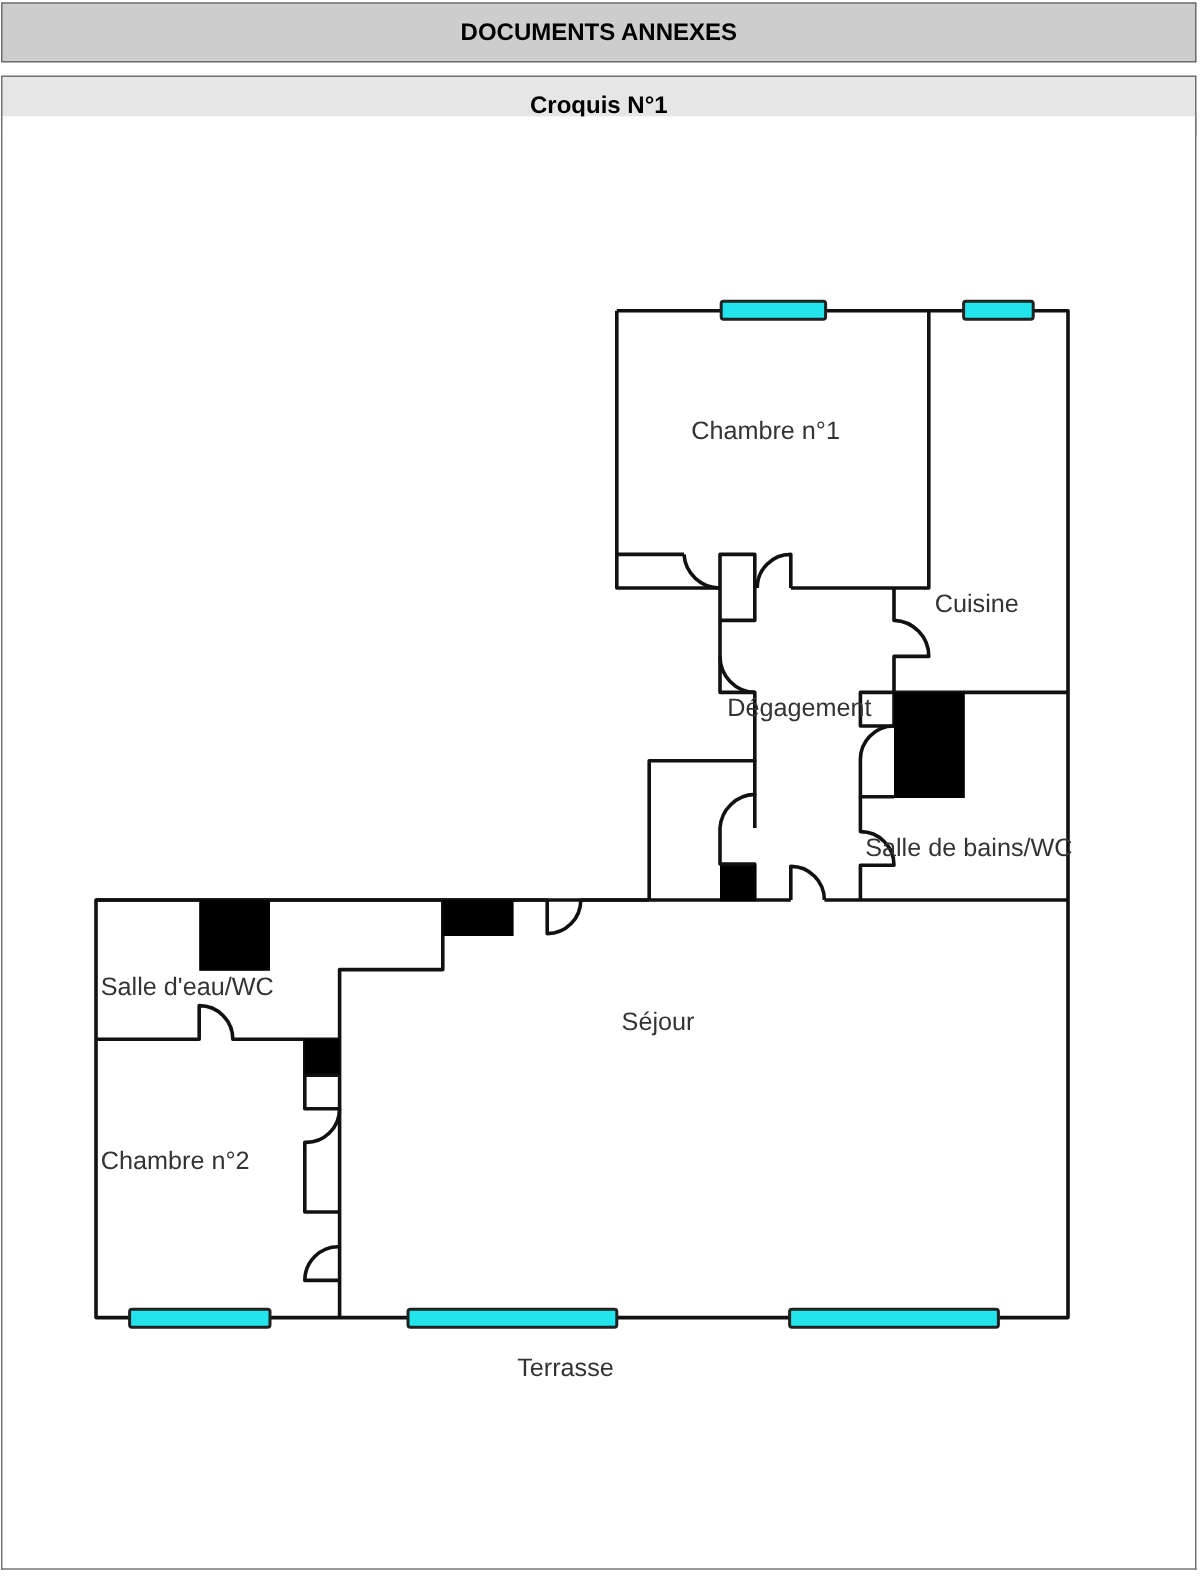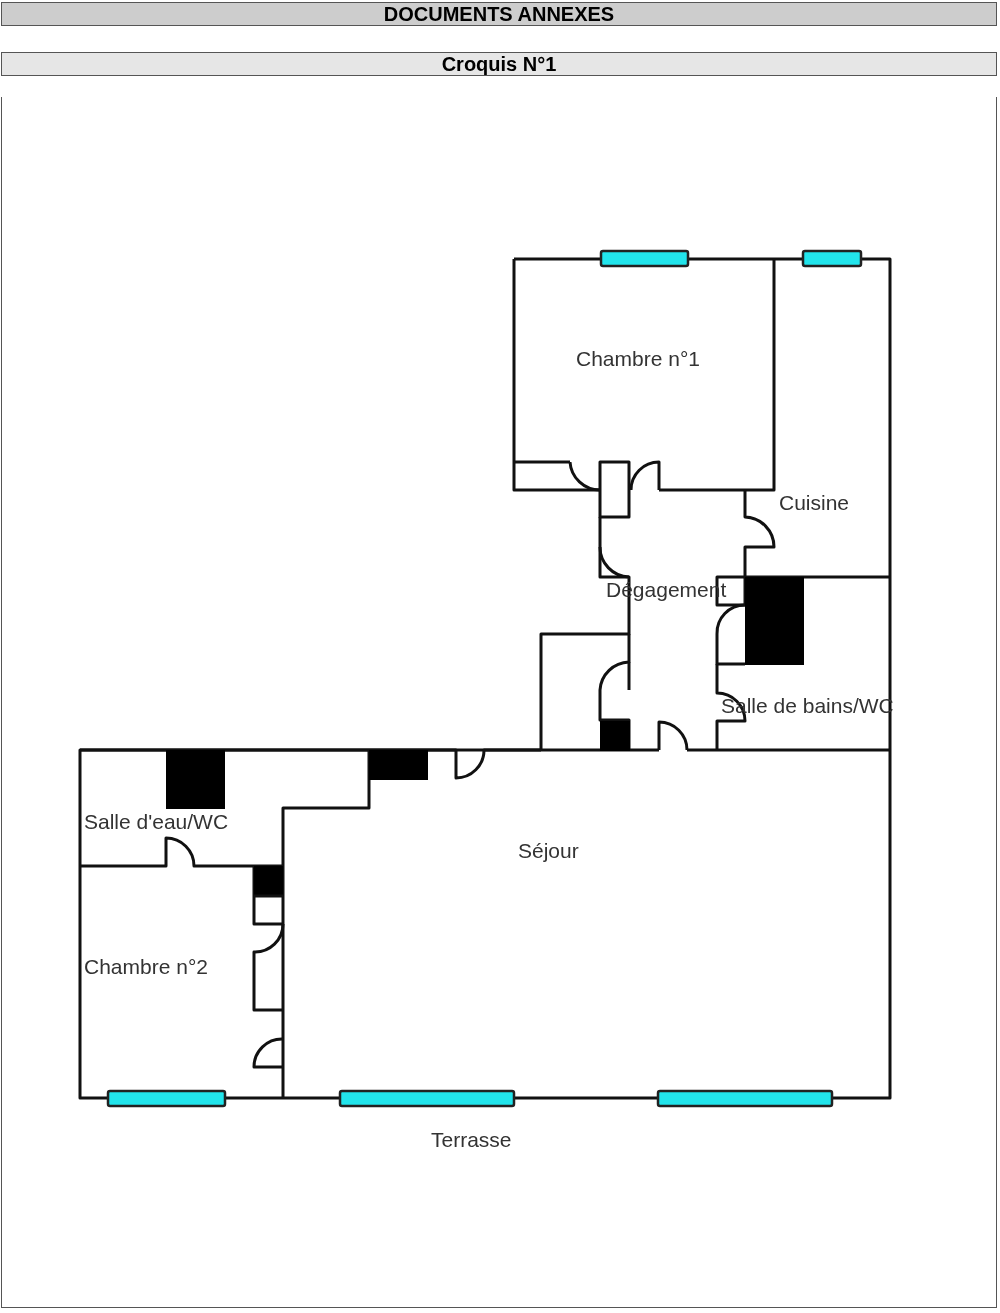--- a/index.html
+++ b/index.html
@@ -1,25 +1,25 @@
 <!DOCTYPE html>
 <html><head>
   <meta charset="utf-8">
   <style>
     html, body { margin: 0; padding: 0; background: #ffffff; }
     body { width: 1000px; height: 1313px; position: relative; overflow: hidden; font-family: "Liberation Sans", sans-serif; }
     .header-bar {
-      position: absolute; left: 1px; width: 996px; height: 24px;
+      position: absolute; left: 1px; width: 996px; height: 50px;
       background: #cfcfcf; border: 1px solid #555; box-sizing: border-box;
       display: flex; align-items: center; justify-content: center;
       font-weight: bold; font-size: 20px; color: #000;
       font-family: "Liberation Sans", sans-serif;
     }
     .header-main { top: 2px; background: #cdcdcd; }
-    .header-sub { top: 52px; background: #e6e6e6; }
+    .header-sub { top: 63px; background: #e6e6e6; }
     .frame {
       position: absolute; left: 1px; top: 97px; width: 996px; height: 1211px;
       border: 1px solid #555; border-top: none; box-sizing: border-box; background: #fff;
     }
     svg.plan { position: absolute; left: 0; top: 0; }
     .room-label { font-family: "Liberation Sans", sans-serif; font-size: 21px; fill: #333; }
   </style>
 </head>
 <body>
 

